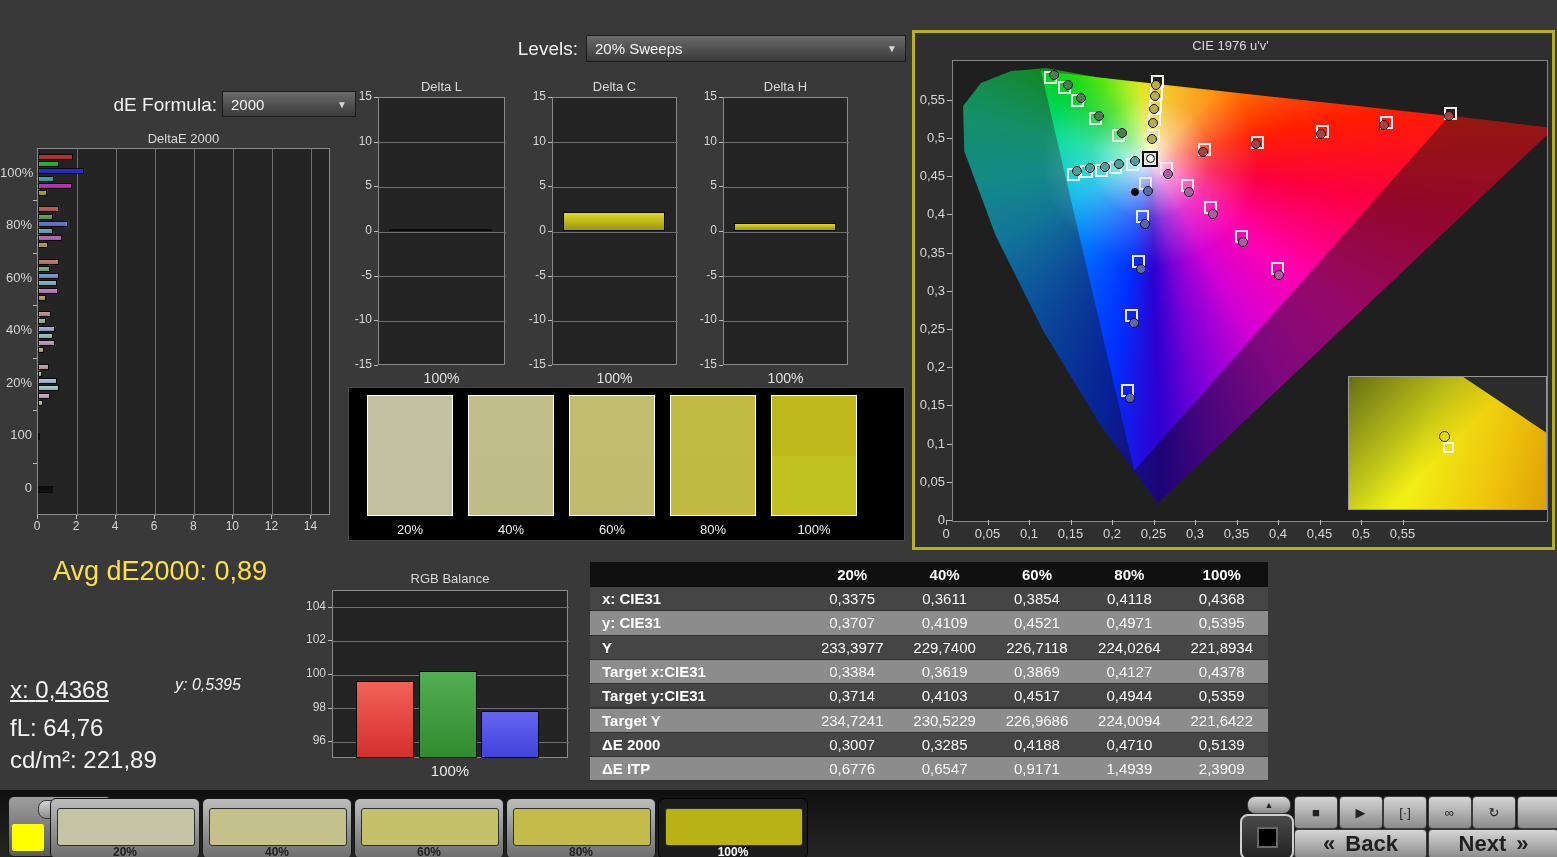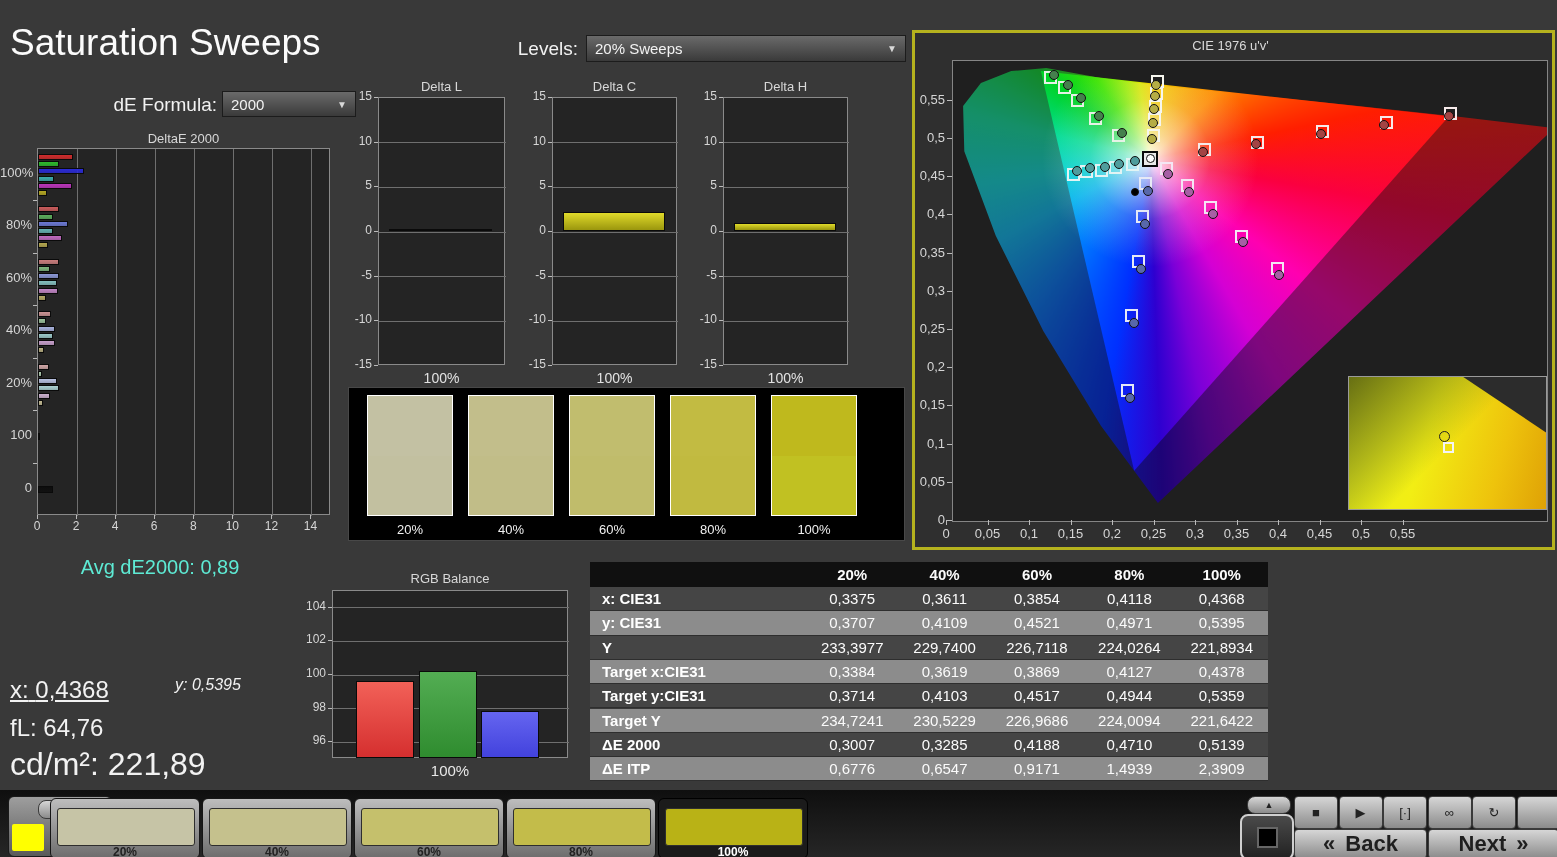--- a/index.html
+++ b/index.html
@@ -35,21 +35,21 @@
   .mk-sq{position:absolute;box-sizing:border-box;border:2px solid #fff;background:transparent;}
   .mk-ci{position:absolute;box-sizing:border-box;border:1px solid #111;border-radius:50%;}
   #cie-inset{left:1348px;top:376px;width:197px;height:132px;border:1px solid #9a9a9a;overflow:hidden;background:linear-gradient(105deg,#e4ee1e,#f2ee14 40%,#eec30c 75%,#dfa106 100%);}
   .inset-band{position:absolute;inset:0;background:linear-gradient(135deg,rgba(96,104,18,.95),rgba(130,138,24,.55) 30%,rgba(130,138,24,0) 52%);}
   .inset-dark{position:absolute;inset:0;background:#2c2c2c;clip-path:polygon(58% 0,100% 0,100% 42%);}
   
   #swatch-panel{left:348px;top:387px;width:555px;height:152px;background:#000;border:1px solid #484848;}
   .rotlbl{position:absolute;writing-mode:vertical-rl;transform:rotate(180deg);font-size:12px;font-weight:bold;color:#fff;text-align:center;}
   .bigswatch{position:absolute;border:1px solid #fff;box-sizing:border-box;}
   
-  .stat-big{position:absolute;font-size:20px;color:#5eead4;}
+  .stat-big{position:absolute;font-size:27px;color:#fde047;}
   
   #meas-table{left:590px;top:562px;width:678px;}
   .trow{position:absolute;left:0;width:678px;display:flex;box-sizing:border-box;}
   .tcell{box-sizing:border-box;font-size:15px;display:flex;align-items:center;justify-content:center;color:#fbfbfb;}
   .tlabel{justify-content:flex-start;padding-left:12px;font-weight:bold;color:#fff;}
   
   #bottom-bar{left:0;top:790px;width:1557px;height:67px;background:linear-gradient(#0f0f0f,#262626);}
   .tile{position:absolute;top:798px;width:148px;height:59px;border-radius:6px;border:1px solid #161616;
         background:linear-gradient(#bdbdbd,#6d6d6d);cursor:pointer;}
   .tile.sel{background:#1b1b1b;border-color:#000;}
@@ -59,21 +59,20 @@
   .gbtn{position:absolute;border-radius:4px;border:1px solid #3a3a3a;background:linear-gradient(#d6d6d6,#8b8b8b);
         display:flex;align-items:center;justify-content:center;color:#222;cursor:pointer;}
   .gbtn .ic{font-size:13px;}
   .navtxt{font-size:22px;font-weight:bold;color:#1f1f1f;display:flex;align-items:center;gap:10px;}
 </style>
 </head>
 <body>
 
 <div id="app">
 
-  <div class="lbl" id="page-title" style="left:10px;top:22px;font-size:37px;color:#fbfbfb;">Saturation Sweeps</div>
 
   <div class="lbl" style="left:90px;top:94px;width:127px;text-align:right;font-size:19px;">dE Formula:</div>
   <div class="select" id="de-formula-select" style="left:222px;top:91px;width:134px;height:26px;">
     <span>2000</span>
     <span class="arr">▼</span>
   </div>
 
   <div class="lbl" style="left:460px;top:38px;width:118px;text-align:right;font-size:19px;">Levels:</div>
   <div class="select" id="levels-select" style="left:586px;top:35px;width:320px;height:27px;">
     <span>20% Sweeps</span>
@@ -220,21 +219,21 @@
   </div>
   <div class="lbl" style="left:10px;top:676px;font-size:24px;text-decoration:underline;">
     <span>x:</span> <span>0,4368</span>
   </div>
   <div class="lbl" style="left:175px;top:676px;font-size:16px;font-style:italic;">
     <span>y:</span> <span>0,5395</span>
   </div>
   <div class="lbl" style="left:10px;top:714px;font-size:24px;">
     <span>fL:</span> <span>64,76</span>
   </div>
-  <div class="lbl" style="left:10px;top:746px;font-size:32px;">
+  <div class="lbl" style="left:10px;top:746px;font-size:24px;">
     <span>cd/m²:</span> <span>221,89</span>
   </div>
 
   <div class="chart-title" style="left:332px;top:571px;width:236px;">RGB Balance</div>
   <div class="plot" id="rgb-plot" style="left:332px;top:590px;width:236px;height:168px;">
       <div class="grid-h" style="position: absolute; left: 0px; top: 16.3px; width: 236px;"></div>
       <div class="grid-h" style="position: absolute; left: 0px; top: 49.9px; width: 236px;"></div>
       <div class="grid-h" style="position: absolute; left: 0px; top: 83.5px; width: 236px;"></div>
       <div class="grid-h" style="position: absolute; left: 0px; top: 117.1px; width: 236px;"></div>
       <div class="grid-h" style="position: absolute; left: 0px; top: 150.7px; width: 236px;"></div>

